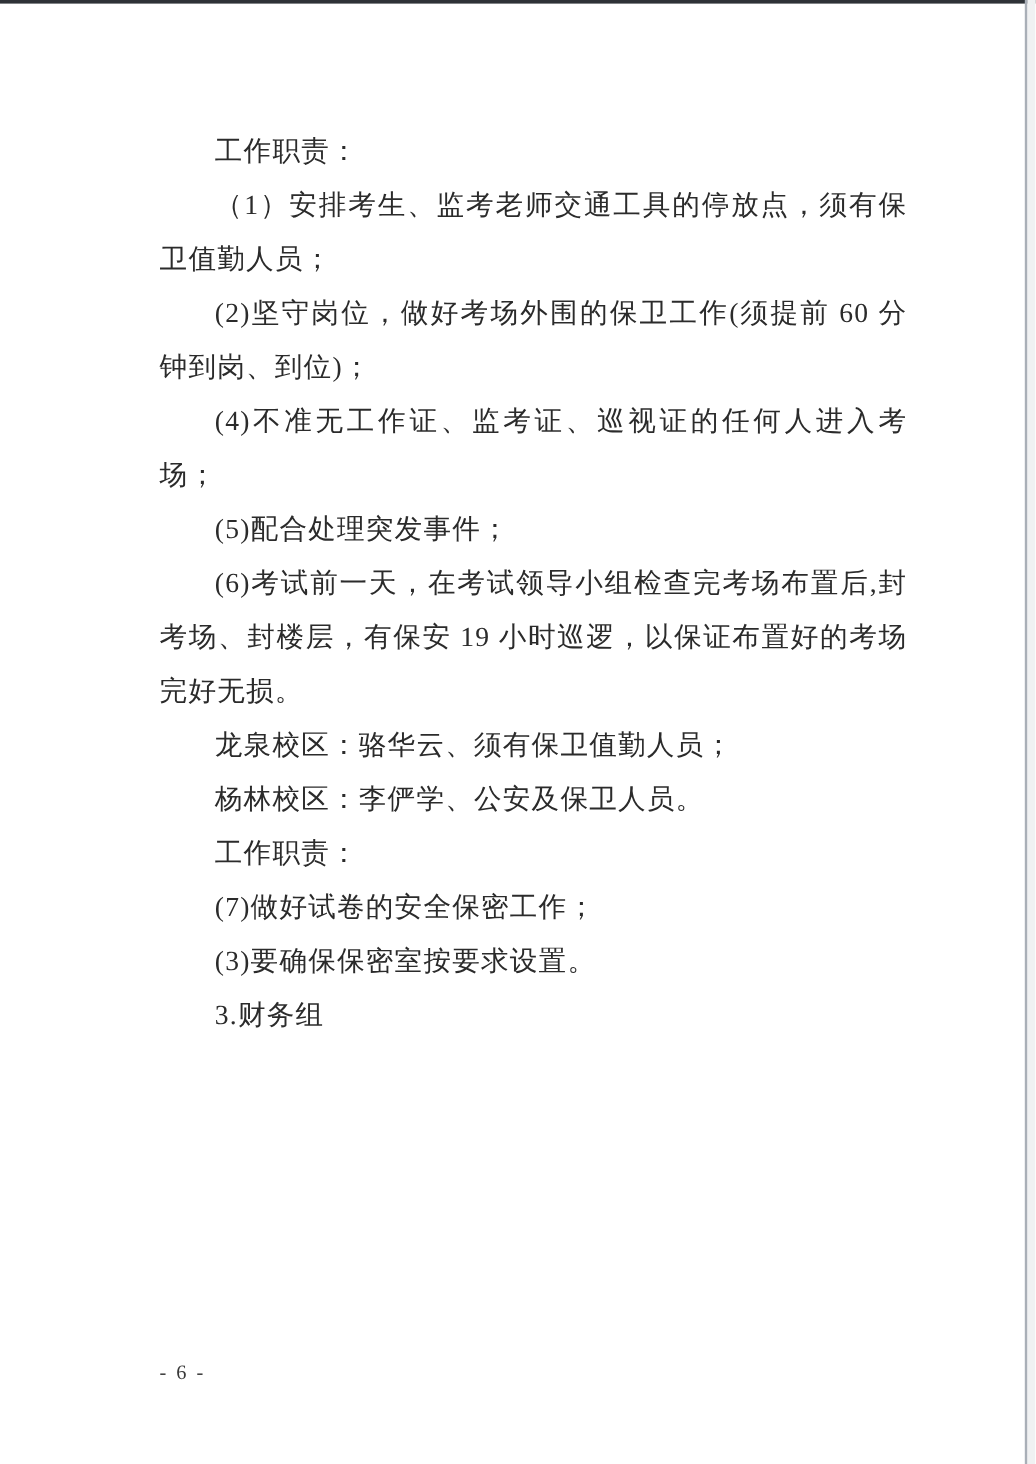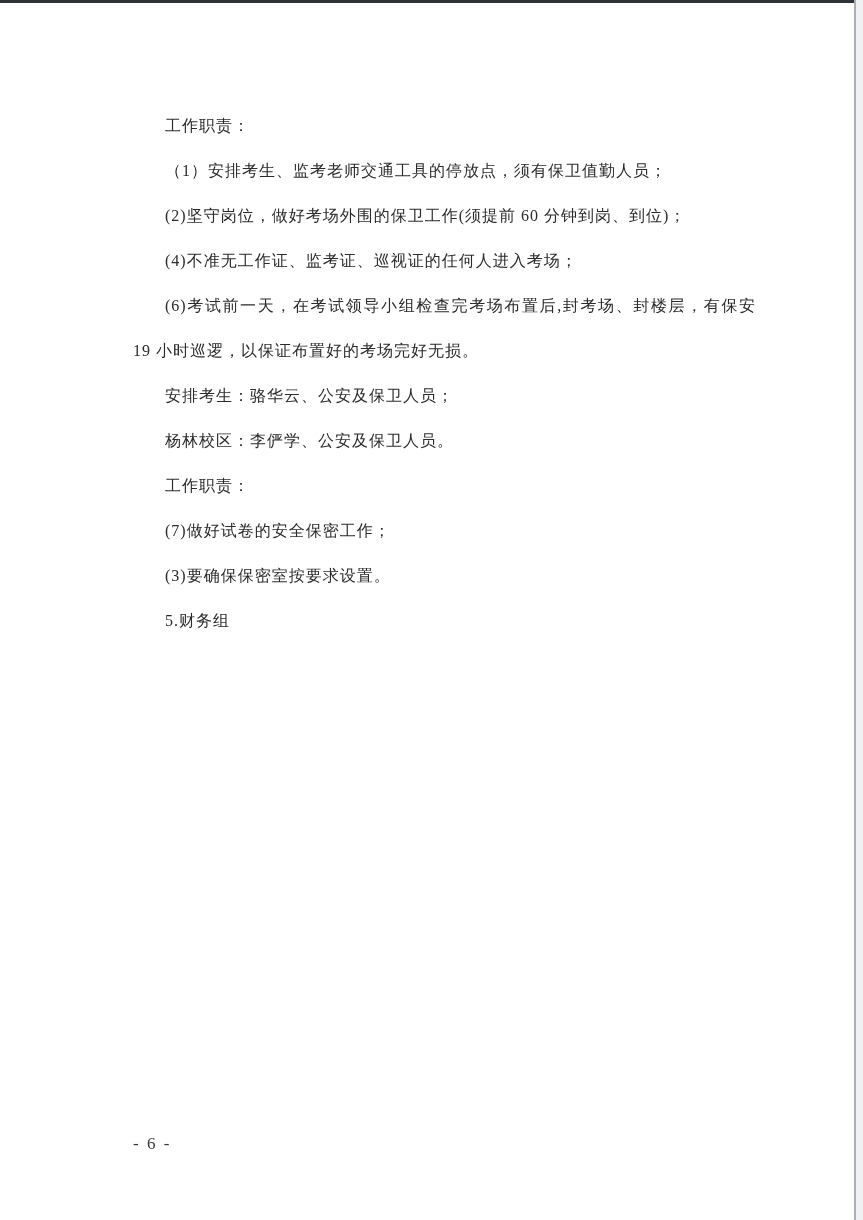--- a/index.html
+++ b/index.html
@@ -35,21 +35,21 @@
     width: 2px;
     background: #a9afb7;
   }
   
   .doc-body {
     position: absolute;
     left: 133px;
     top: 103px;
     width: 623px;
     color: #2b2b2b;
-    font-size: 16px;
+    font-size: 23px;
     line-height: 45px;
     letter-spacing: 1px;
     text-align: justify;
   }
   .doc-body p {
     margin: 0;
     padding: 0;
     text-indent: 2em;
   }
   .page-footer {
@@ -69,24 +69,25 @@
 
   <div class="scan-top-edge"></div>
   <div class="scan-right-strip"></div>
   <div class="scan-right-line"></div>
 
   <div class="doc-body">
     <p>工作职责：</p>
     <p>（1）安排考生、监考老师交通工具的停放点，须有保卫值勤人员；</p>
     <p>(2)坚守岗位，做好考场外围的保卫工作(须提前 60 分钟到岗、到位)；</p>
     <p>(4)不准无工作证、监考证、巡视证的任何人进入考场；</p>
+    <p>(5)配合处理突发事件；</p>
     <p>(6)考试前一天，在考试领导小组检查完考场布置后,封考场、封楼层，有保安 19 小时巡逻，以保证布置好的考场完好无损。</p>
-    <p>安排考生：骆华云、公安及保卫人员；</p>
+    <p>龙泉校区：骆华云、须有保卫值勤人员；</p>
     <p>杨林校区：李俨学、公安及保卫人员。</p>
     <p>工作职责：</p>
     <p>(7)做好试卷的安全保密工作；</p>
     <p>(3)要确保保密室按要求设置。</p>
-    <p>5.财务组</p>
+    <p>3.财务组</p>
   </div>
 
   <div class="page-footer">- 6 -</div>
 
 </div>
 
 </body></html>

